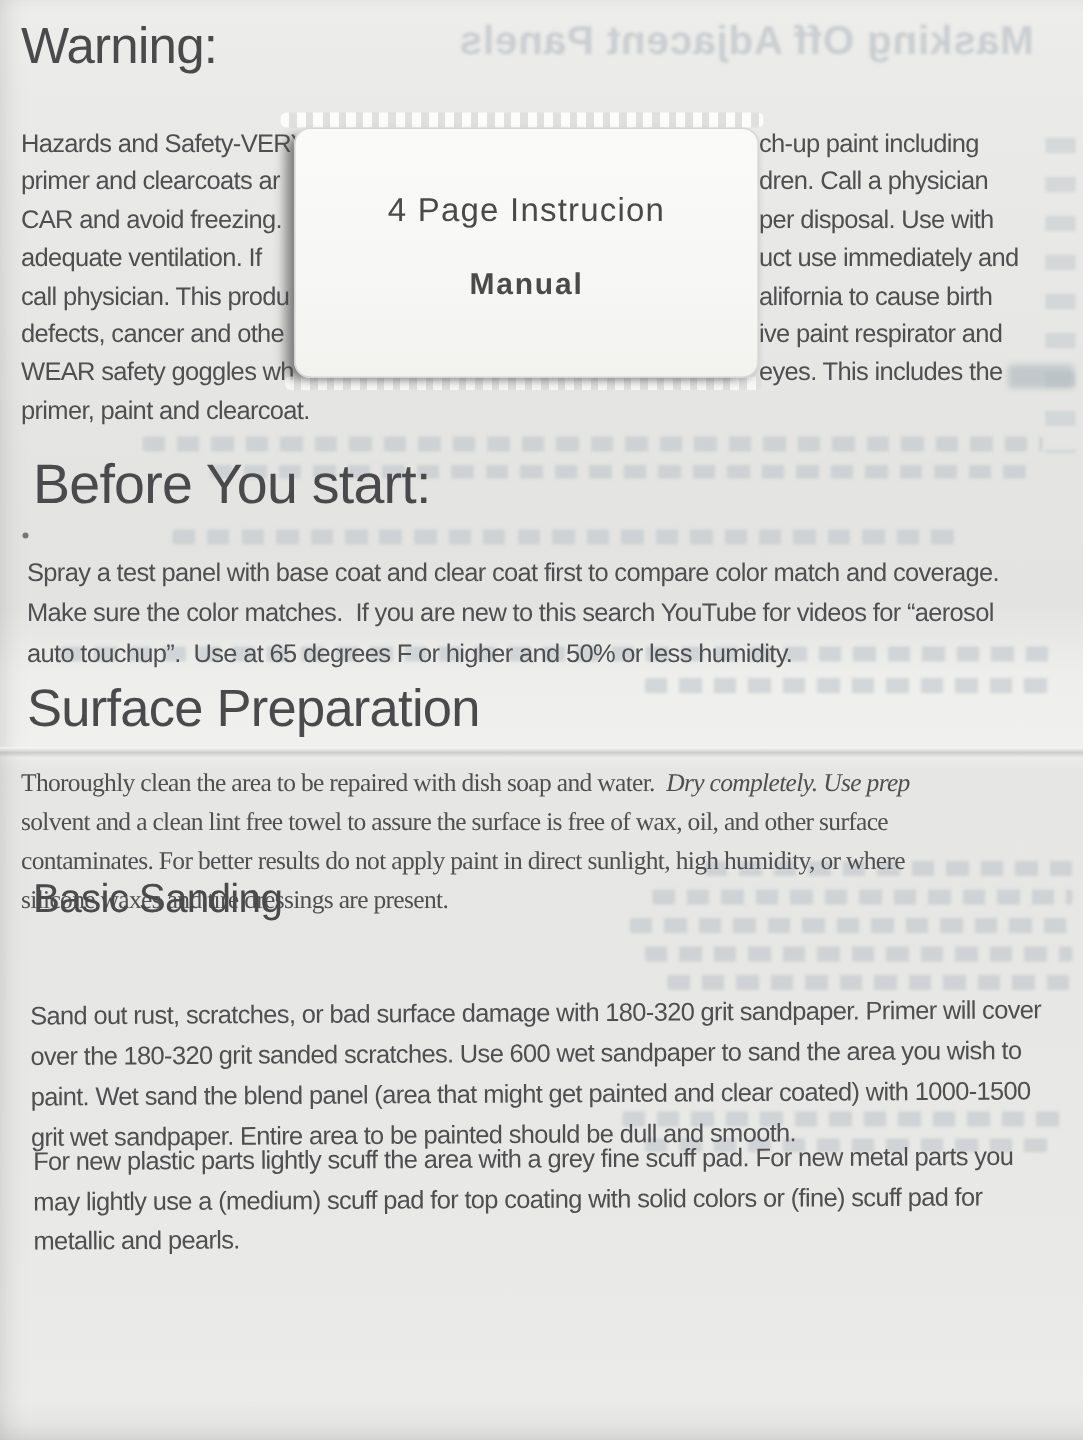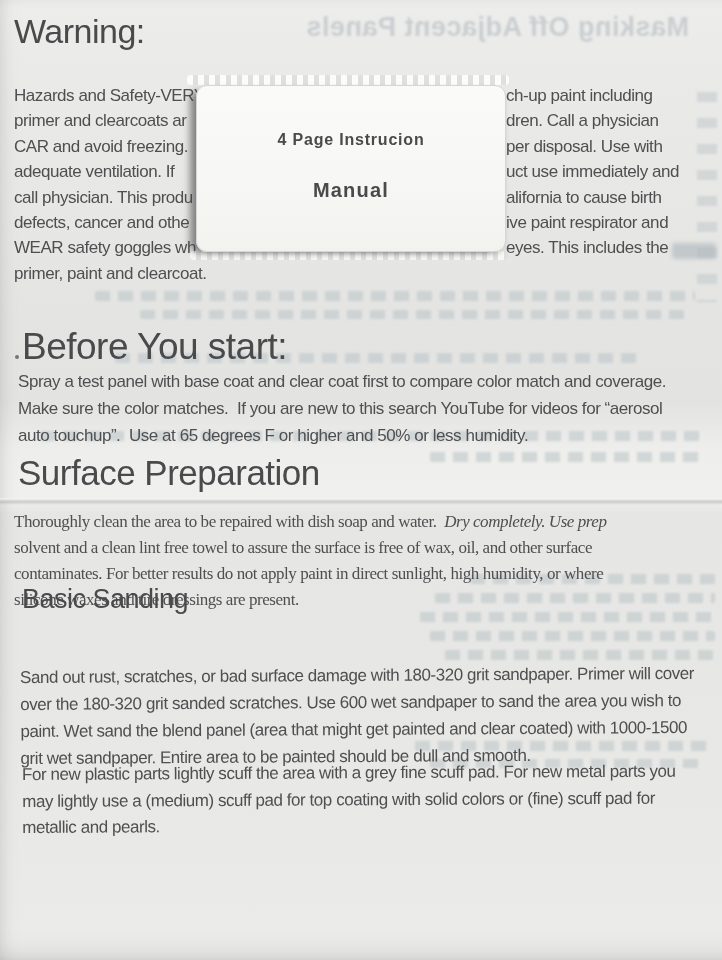--- a/index.html
+++ b/index.html
@@ -25,21 +25,21 @@
   
   .torn{position:absolute;border-radius:4px;filter:blur(.5px);
     background:repeating-linear-gradient(90deg,rgba(253,253,251,.95) 0 6px,rgba(212,212,210,.45) 6px 11px);}
   .label{
     position:absolute;left:196px;top:85px;width:310px;height:167px;box-sizing:border-box;
     background:linear-gradient(180deg,#fafaf8 0%,#f7f7f5 55%,#f2f2ef 100%);
     border:1px solid #d6d6d3;border-radius:11px;
     box-shadow:-9px 3px 7px -3px rgba(70,70,72,.6),0 3px 4px -1px rgba(110,110,108,.3);
     text-align:center;z-index:5;
   }
-  .label .t1{margin-top:40px;font-size:16px;line-height:28px;font-weight:700;color:#4a4a4a;letter-spacing:.8px;}
+  .label .t1{margin-top:40px;font-size:22px;line-height:28px;font-weight:400;color:#4a4a4a;letter-spacing:.8px;}
   .label .t2{margin-top:22px;font-size:20px;line-height:28px;font-weight:700;color:#4a4a4a;letter-spacing:1.2px;}
   
   .ghost-h{position:absolute;left:306px;top:12px;transform:scaleX(-1);
     font-size:27px;font-weight:700;letter-spacing:.5px;color:rgba(198,203,206,.9);
     filter:blur(1px);white-space:nowrap;}
   .gline{position:absolute;height:10px;border-radius:2px;filter:blur(1.2px);
     background:repeating-linear-gradient(90deg,rgba(187,195,199,.55) 0 15px,rgba(187,195,199,0) 15px 23px);}
   .gcol{position:absolute;filter:blur(1.2px);
     background:repeating-linear-gradient(180deg,rgba(190,198,202,.5) 0 10px,rgba(190,198,202,0) 10px 26px);}
   .gbold{position:absolute;filter:blur(2px);background:rgba(175,184,189,.65);border-radius:3px;}
@@ -84,21 +84,21 @@
     <div class="ln">primer, paint and clearcoat.</div>
   </div>
 
   <div class="torn" style="left:187px;top:75px;width:322px;height:10px;"></div>
   <div class="torn" style="left:190px;top:251px;width:318px;height:9px;opacity:.8;"></div>
   <div class="label">
     <div class="t1">4 Page Instrucion</div>
     <div class="t2">Manual</div>
   </div>
 
-  <h1 class="h" style="left:22px;top:302px;font-size:37px;margin-top:24px;">Before You start:</h1>
+  <h1 class="h" style="left:22px;top:302px;font-size:37px;">Before You start:</h1>
   <div class="dot"></div>
   <div class="para before-p" style="left:18px;top:368px;width:700px;">
     <div class="ln">Spray a test panel with base coat and clear coat first to compare color match and coverage.</div>
     <div class="ln">Make sure the color matches.  If you are new to this search YouTube for videos for “aerosol</div>
     <div class="ln">auto touchup”.  Use at 65 degrees F or higher and 50% or less humidity.</div>
   </div>
 
   <h1 class="h" style="left:18px;top:453px;font-size:35px;">Surface Preparation</h1>
   <div class="para surface-p" style="left:14px;top:509px;width:705px;">
     <div class="ln"><span>Thoroughly clean the area to be repaired with dish soap and water.  </span><span class="it">Dry completely. Use prep</span></div>

